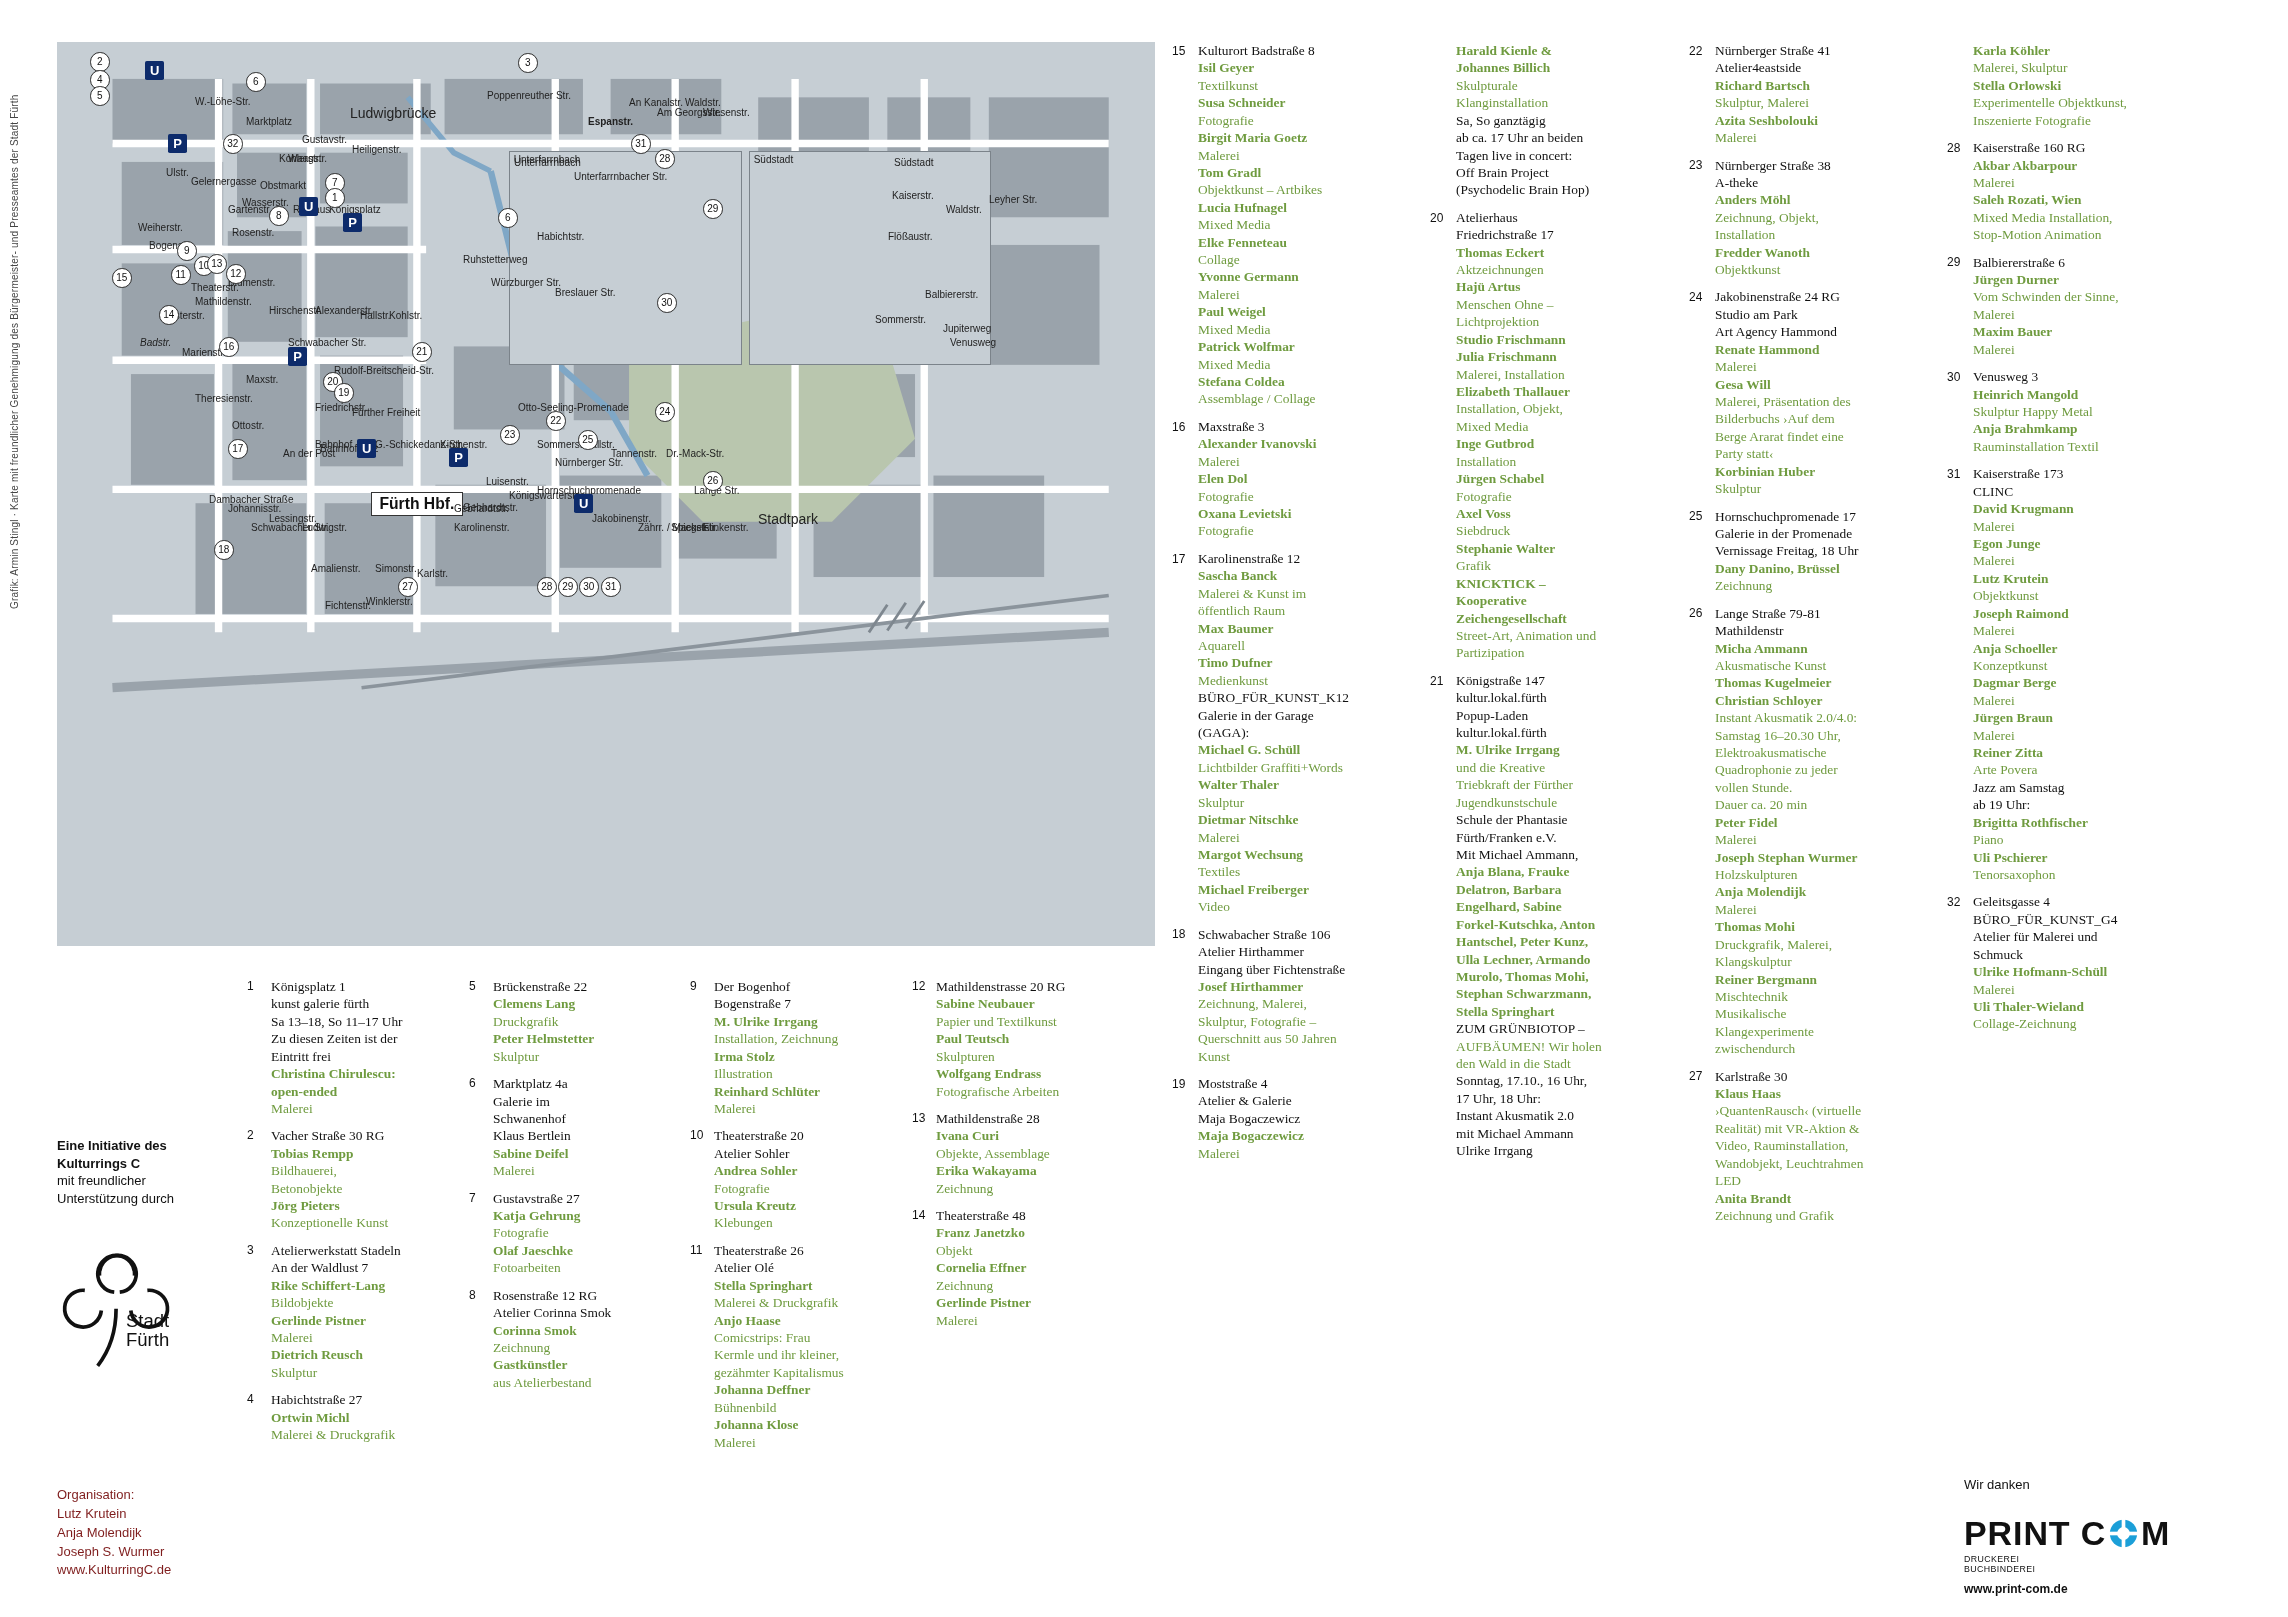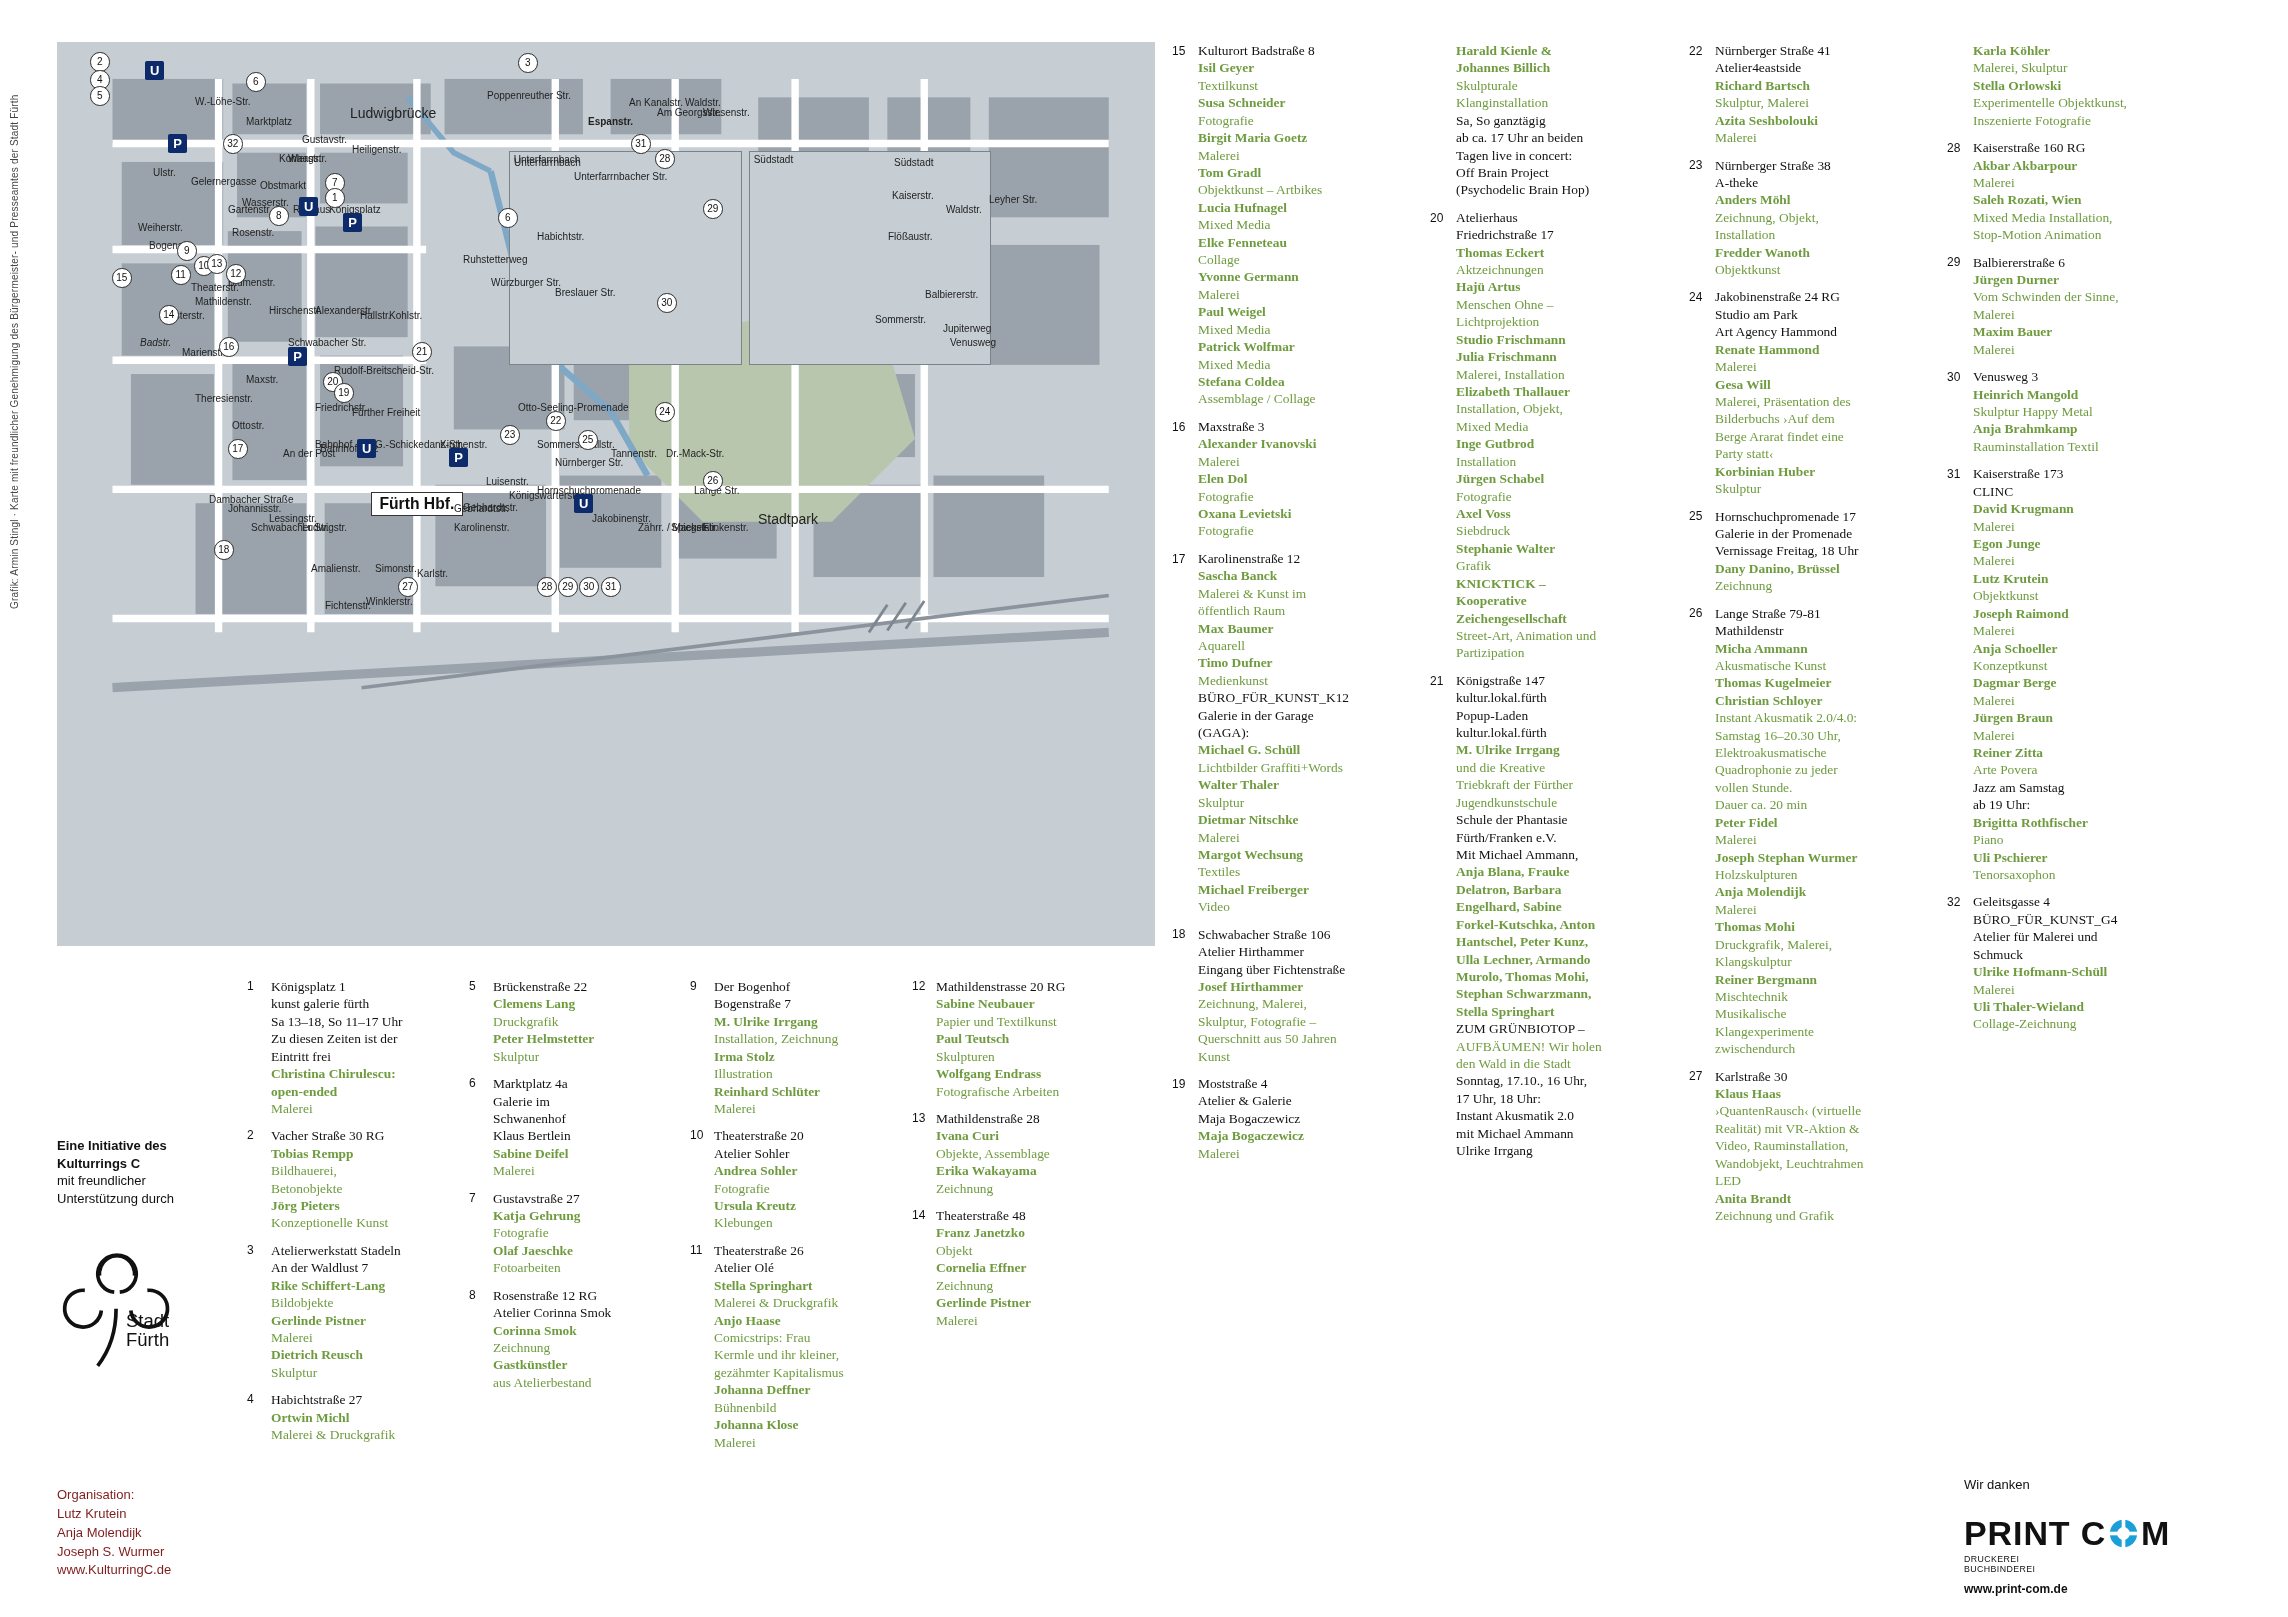--- a/index.html
+++ b/index.html
@@ -214,21 +214,21 @@
         <div class="maplabel" style="left: 498px; top: 245px;">Breslauer Str.</div>
         <div class="maplabel" style="left: 835px; top: 148px;">Kaiserstr.</div>
         <div class="maplabel" style="left: 831px; top: 189px;">Flößaustr.</div>
         <div class="maplabel" style="left: 889px; top: 162px;">Waldstr.</div>
         <div class="maplabel" style="left: 932px; top: 152px;">Leyher Str.</div>
         <div class="maplabel" style="left: 868px; top: 247px;">Balbiererstr.</div>
         <div class="maplabel" style="left: 818px; top: 272px;">Sommerstr.</div>
         <div class="maplabel" style="left: 886px; top: 281px;">Jupiterweg</div>
         <div class="maplabel" style="left: 893px; top: 295px;">Venusweg</div>
         <div class="maplabel" style="left: 138px; top: 54px;">W.-Löhe-Str.</div>
-        <div class="maplabel" style="left: 96px; top: 125px;">Ulstr.</div>
+        <div class="maplabel" style="left: 109px; top: 125px;">Ulstr.</div>
         <div class="maplabel" style="left: 81px; top: 180px;">Weiherstr.</div>
         <div class="maplabel" style="left: 92px; top: 198px;">Bogenstr.</div>
         <div class="maplabel" style="left: 171px; top: 162px;">Gartenstr.</div>
         <div class="maplabel" style="left: 175px; top: 185px;">Rosenstr.</div>
         <div class="maplabel" style="left: 203px; top: 138px;">Obstmarkt</div>
         <div class="maplabel" style="left: 189px; top: 74px;">Marktplatz</div>
         <div class="maplabel" style="left: 272px; top: 162px;">Königsplatz</div>
         <div class="maplabel" style="left: 236px; top: 162px;">Rathaus</div>
         <div class="maplabel" style="left: 245px; top: 92px;">Gustavstr.</div>
         <div class="maplabel" style="left: 212px; top: 111px; margin-left: 10px;">Kohlerstr.</div>

